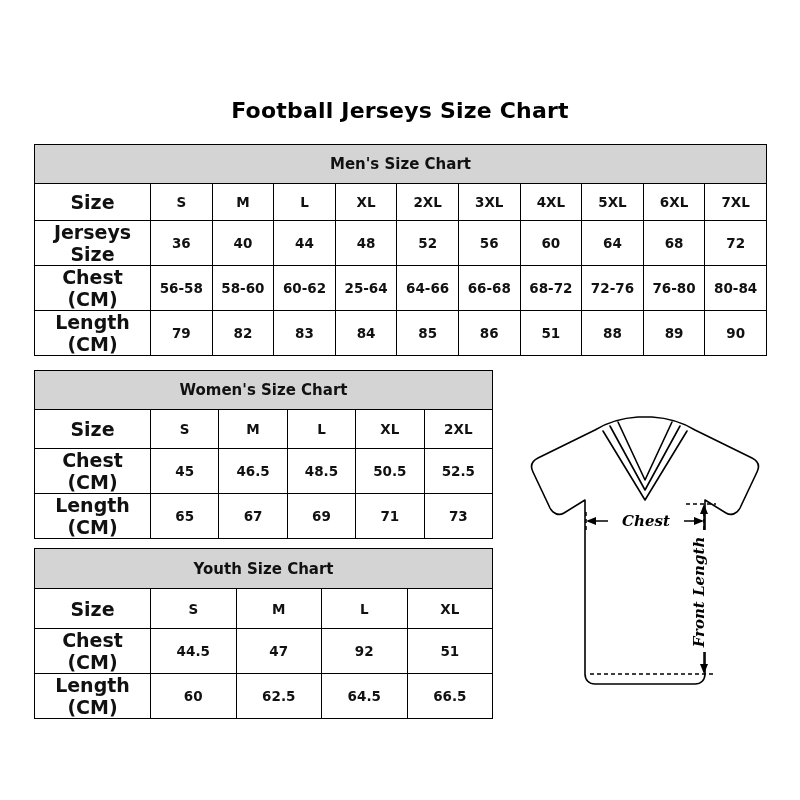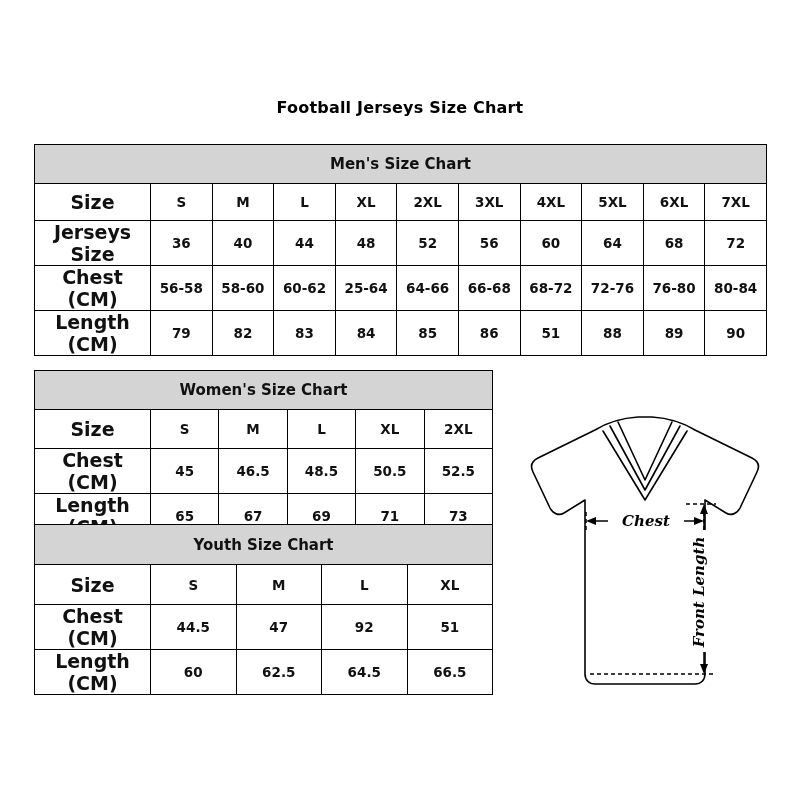--- a/index.html
+++ b/index.html
@@ -22,21 +22,21 @@
     width: 800px;
     height: 800px;
   }
 
   .chart-title {
     position: absolute;
     left: 0;
     top: 98px;
     width: 800px;
     text-align: center;
-    font-size: 16px;
+    font-size: 22px;
     font-weight: bold;
     letter-spacing: 0.2px;
   }
 
   table.size-table {
     border-collapse: collapse;
     table-layout: fixed;
     background: #ffffff;
     border-radius: 9px;
   }
@@ -81,21 +81,21 @@
   }
   #womens-table-wrap table { width: 458px; }
   #womens-table-wrap col.lbl { width: 116px; }
   #womens-table-wrap col.dat { width: 68.4px; }
   #womens-table-wrap td { height: 38px; }
 
   
   #youth-table-wrap {
     position: absolute;
     left: 34px;
-    top: 524px;
+    top: 548px;
     width: 458px;
   }
   #youth-table-wrap table { width: 458px; }
   #youth-table-wrap col.lbl { width: 116px; }
   #youth-table-wrap col.dat { width: 85.5px; }
   #youth-table-wrap td { height: 39px; }
 
   
   #shirt-diagram {
     position: absolute;

